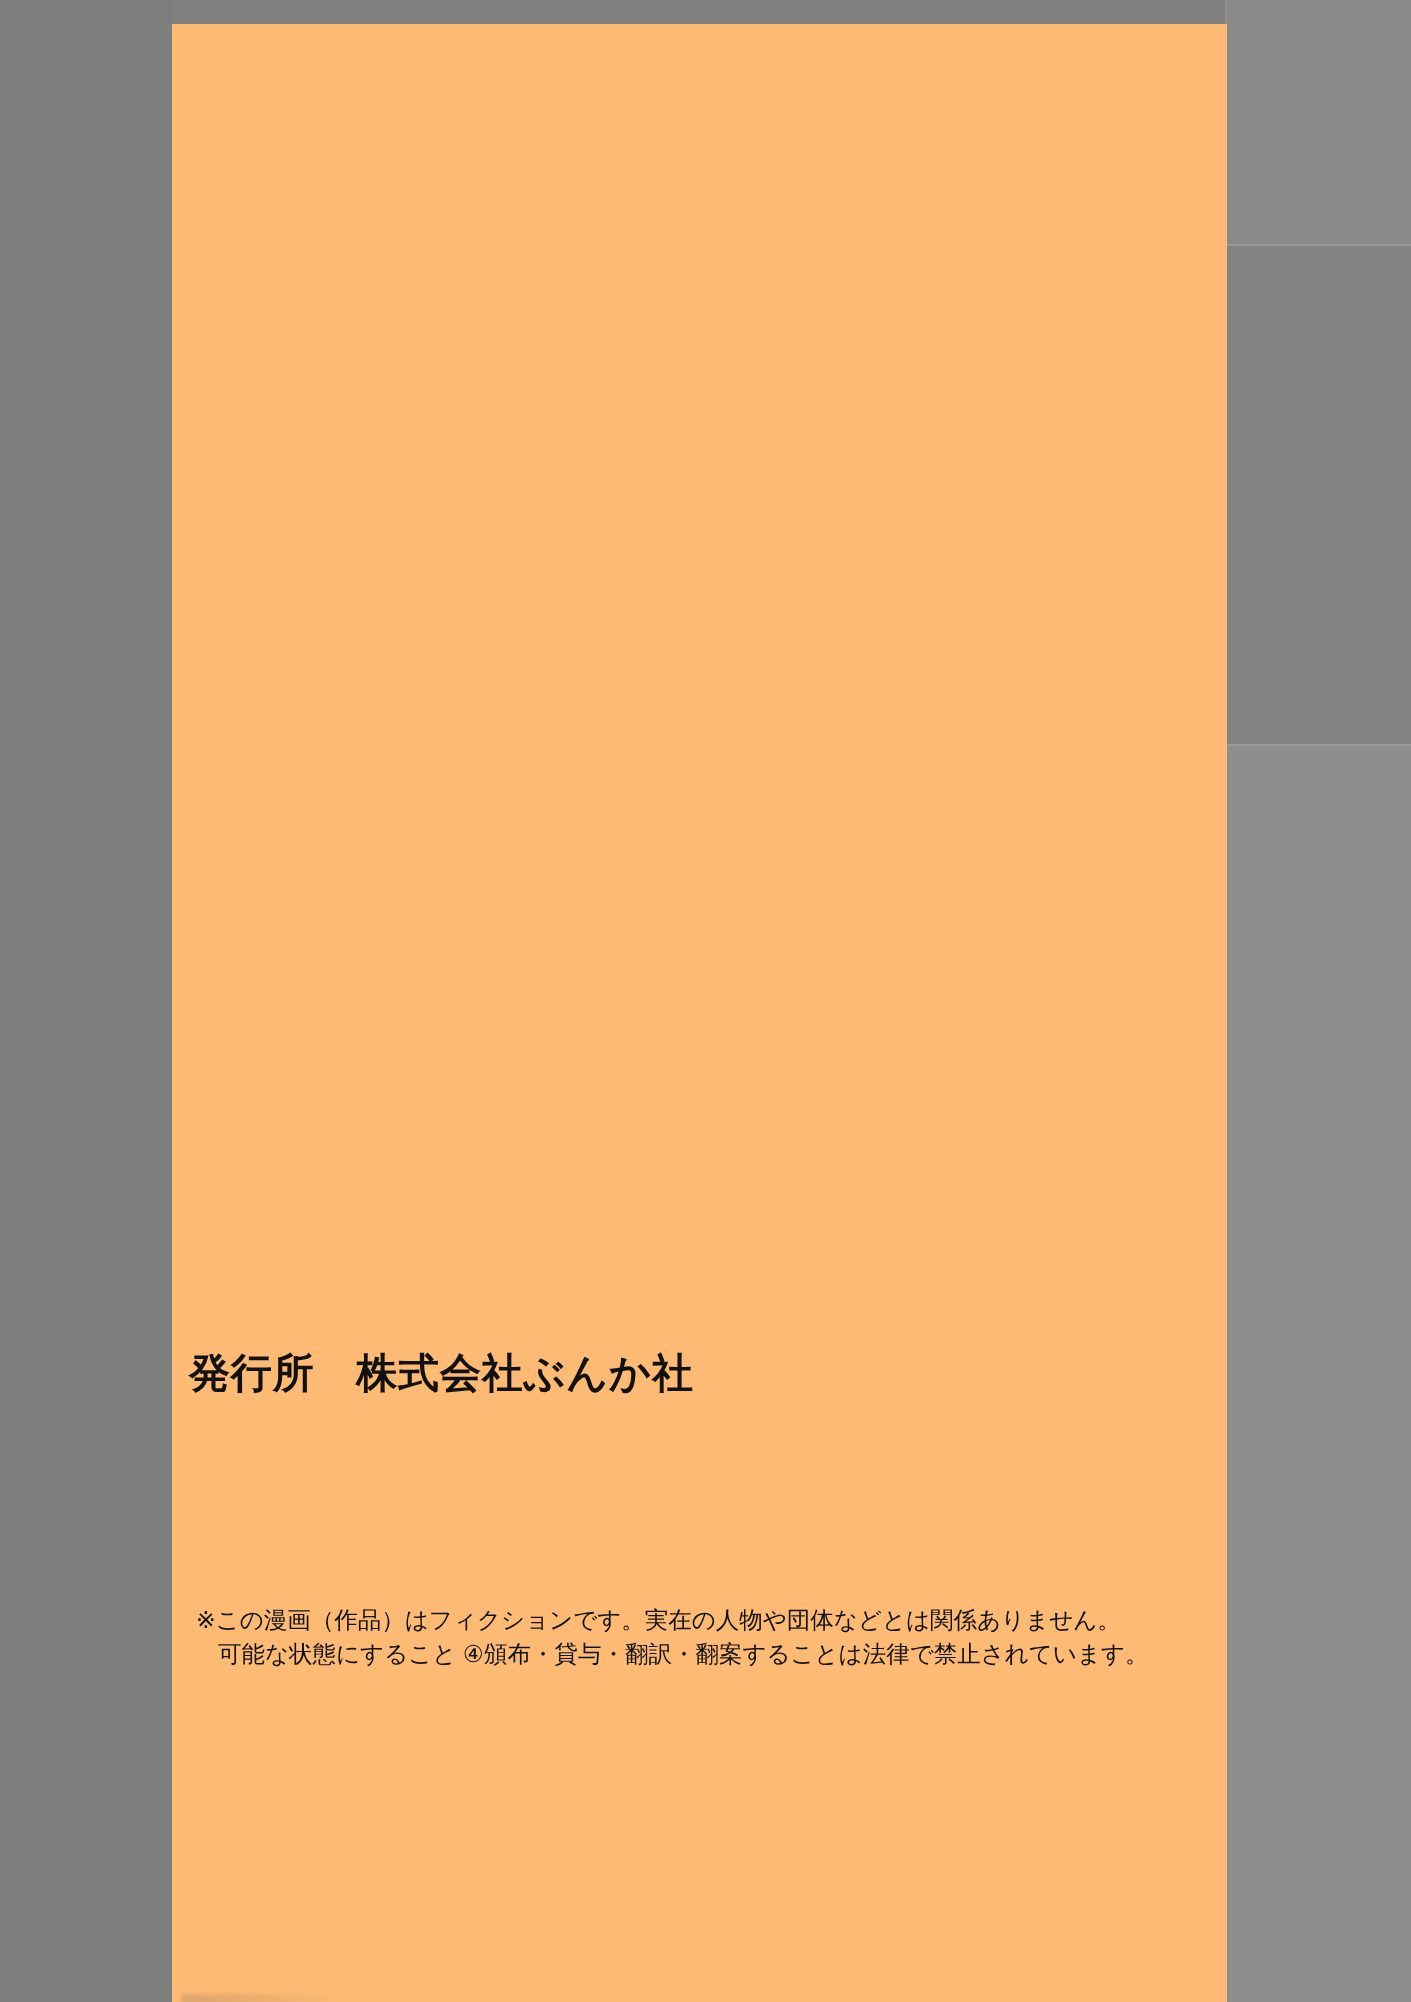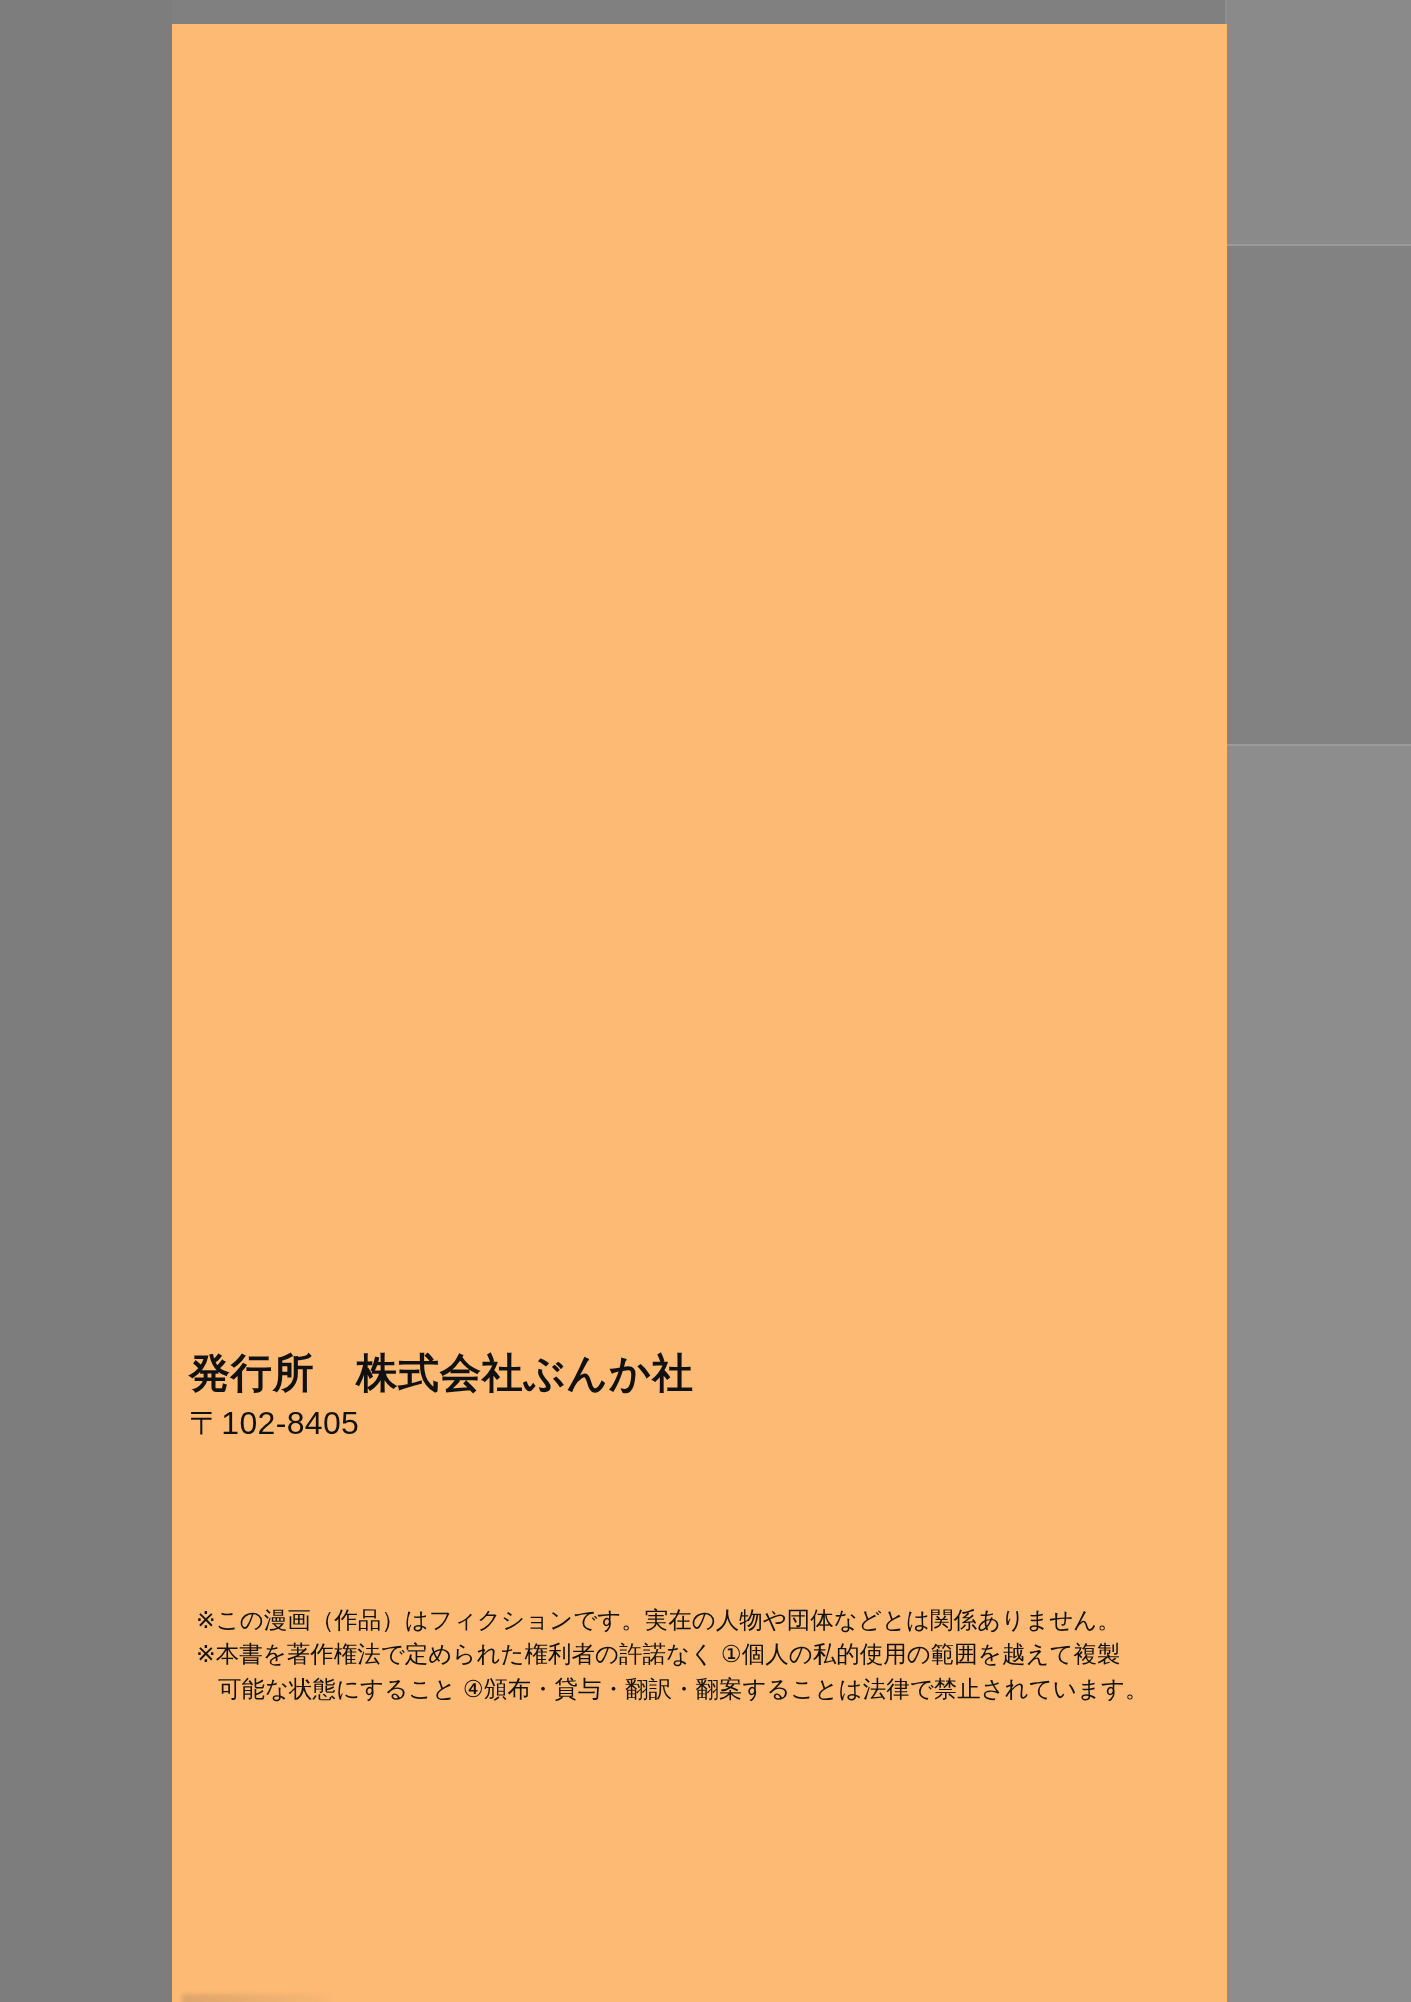--- a/index.html
+++ b/index.html
@@ -158,23 +158,21 @@
 <div class="bg-strip-right-mid"></div>
 <div class="bg-strip-right-low"></div>
 <div class="bg-seam-b"></div>
 <div class="bg-seam-a"></div>
 <div class="bg-seam-v"></div>
 
 <div class="page">
 
   <div class="colophon">
     <p class="publisher-line">発行所　株式会社ぶんか社</p>
-    <p class="addr-line">〒102-8405</p>
   </div>
 
   <div class="notices">
     <p class="notice">※この漫画（作品）はフィクションです。実在の人物や団体などとは関係ありません。</p>
-    <p class="notice">※本書を著作権法で定められた権利者の許諾なく ①個人の私的使用の範囲を越えて複製</p>
     <p class="notice notice-indent">可能な状態にすること ④頒布・貸与・翻訳・翻案することは法律で禁止されています。</p>
   </div>
 
   <div class="scan-artifact"></div>
 </div>
 
 </body></html>

